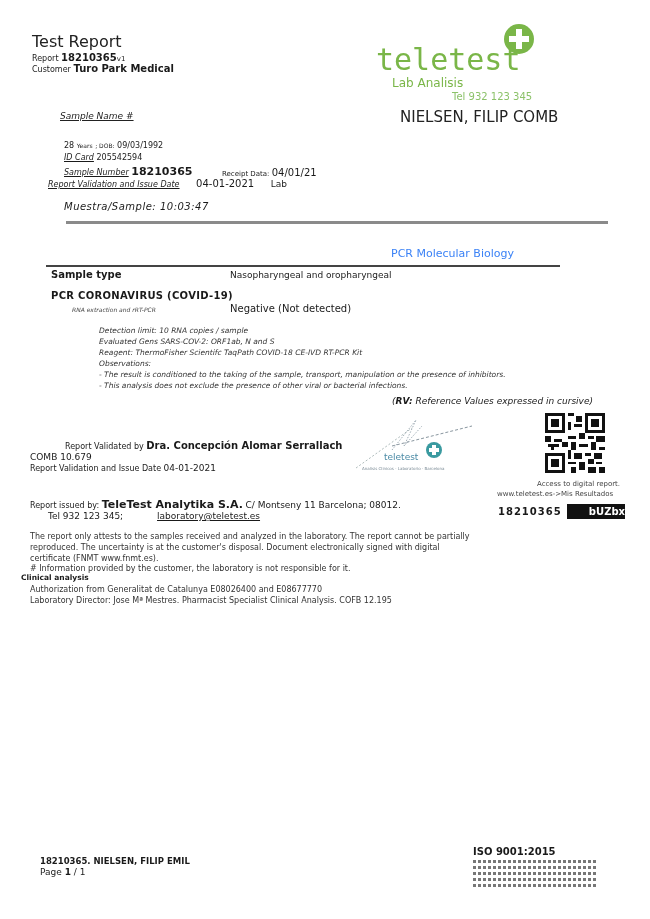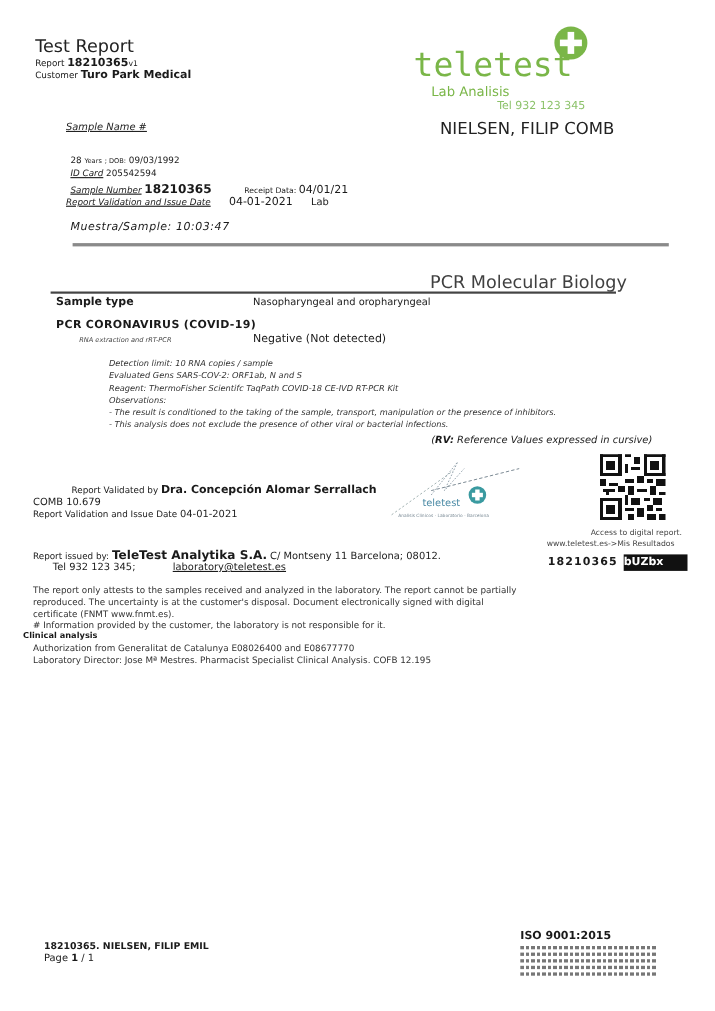--- a/index.html
+++ b/index.html
@@ -31,29 +31,29 @@
   #sample-name-label { left: 60px; top: 111px; font-size: 9px; font-style: italic; text-decoration: underline; color: #222; }
   #patient-name { left: 400px; top: 108px; font-size: 15px; color: #222; }
 
   #age-line { left: 64px; top: 141px; font-size: 8px; }
   #age-line .tiny { font-size: 6px; }
   #idcard-line { left: 64px; top: 153px; font-size: 8px; }
   #samplenum-line { left: 64px; top: 165px; font-size: 8px; }
   #samplenum-line .num { font-size: 11px; font-weight: bold; }
   #receipt-line { left: 222px; top: 167px; font-size: 7px; }
   #receipt-line .val { font-size: 10px; }
-  #validation-line { left: 60px; top: 178px; font-size: 8px; }
+  #validation-line { left: 48px; top: 178px; font-size: 8px; }
   #validation-line .val { font-size: 10px; margin-left: 14px; }
   #validation-line .lab { font-size: 9px; margin-left: 14px; }
 
   #muestra { left: 64px; top: 201px; font-size: 10px; font-style: italic; letter-spacing: 0.5px; }
 
   #rule-thick { left: 66px; top: 221px; width: 542px; height: 3px; background: #8a8a8a; }
 
-  #section-title { left: 391px; top: 247px; font-size: 16px; color: #404040; }
+  #section-title { left: 391px; top: 247px; font-size: 11px; color: #3b82f6; }
   #rule-section { left: 46px; top: 265px; width: 514px; height: 2px; background: #444; }
 
   #sample-type-label { left: 51px; top: 269px; font-size: 10px; font-weight: bold; }
   #sample-type-value { left: 230px; top: 270px; font-size: 9px; }
   #pcr-title { left: 51px; top: 290px; font-size: 10px; font-weight: bold; letter-spacing: 0.3px; }
   #method-label { left: 72px; top: 306px; font-size: 6px; font-style: italic; color: #444; }
   #result-value { left: 230px; top: 303px; font-size: 10px; }
 
   .note { left: 99px; font-size: 7.5px; font-style: italic; color: #333; }
   #rv-note { left: 392px; top: 396px; font-size: 9px; font-style: italic; }
@@ -67,21 +67,21 @@
 
   
   #stamp { left: 352px; top: 416px; width: 124px; height: 60px; }
 
   
   #qr { left: 545px; top: 413px; width: 60px; height: 60px; }
   #access-text { left: 537px; top: 480px; font-size: 7px; color: #444; }
   #access-url { left: 497px; top: 490px; font-size: 7px; color: #444; }
   #code-num { left: 498px; top: 506px; font-size: 10px; font-weight: bold; letter-spacing: 1px; }
   #code-box { left: 567px; top: 504px; width: 58px; height: 15px; background: #111; color: #fff;
-              font-size: 10px; font-weight: bold; text-align: left; line-height: 15px; }
+              font-size: 10px; font-weight: bold; text-align: right; line-height: 15px; }
 
   #issued-line { left: 30px; top: 498px; font-size: 8px; }
   #issued-line .company { font-size: 11px; font-weight: bold; }
   #issued-line .addr { font-size: 9px; }
   #tel-line { left: 48px; top: 511px; font-size: 9px; }
   #tel-line .mail { text-decoration: underline; color: #1a1a1a; padding-left: 31px; }
 
   .para { left: 30px; font-size: 8px; color: #333; }
   #clinical-title { left: 21px; top: 573px; font-size: 7.5px; font-weight: bold; }
   .auth { left: 30px; font-size: 8px; color: #333; }

